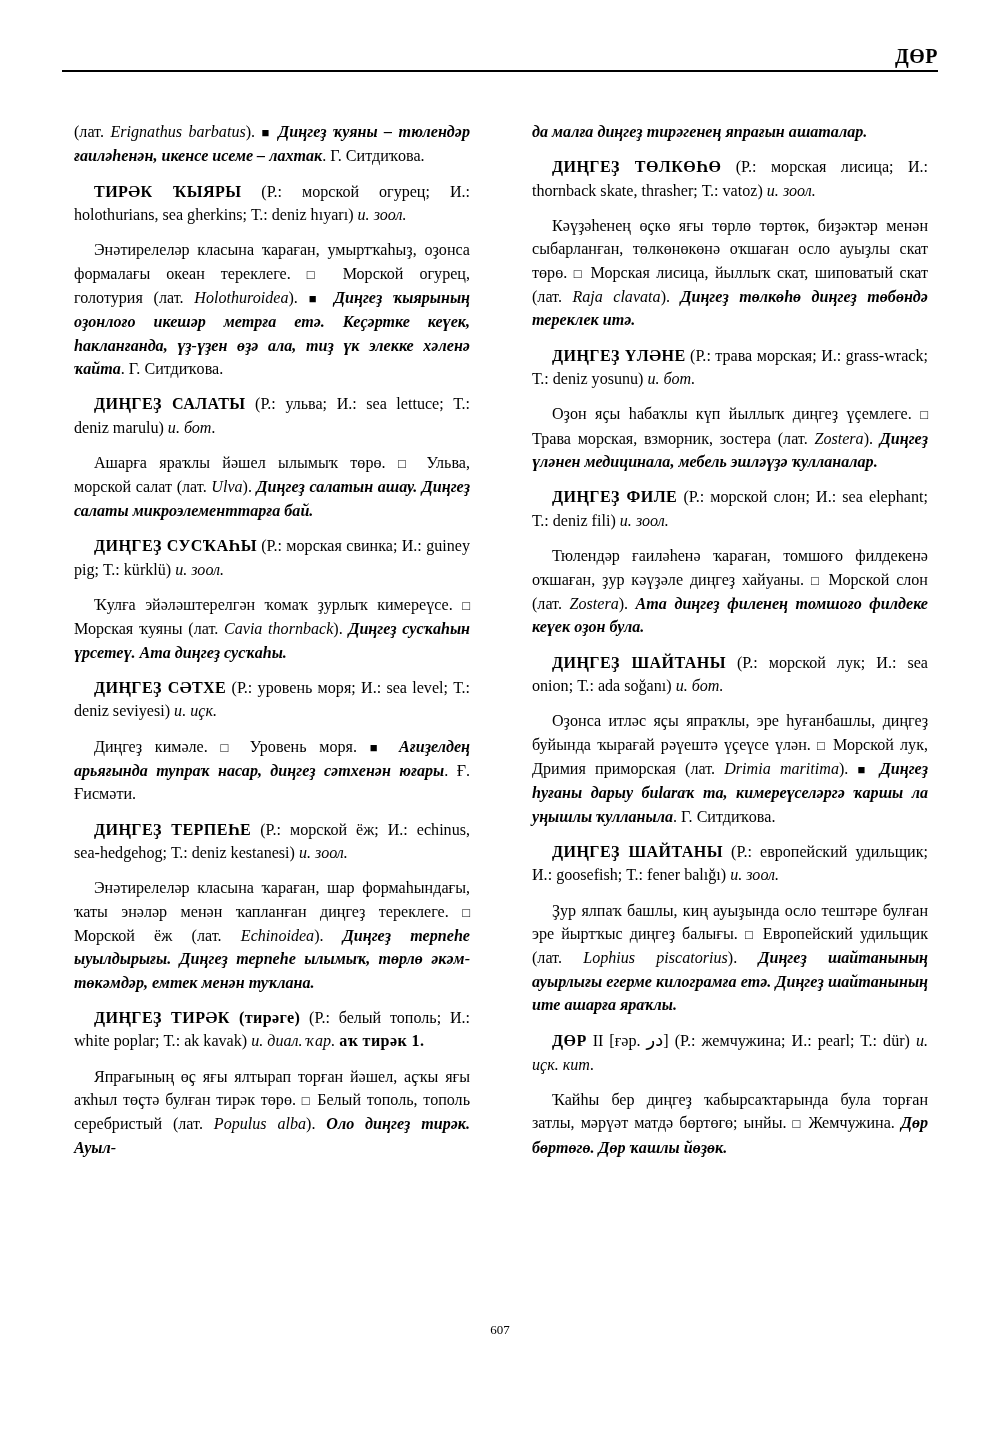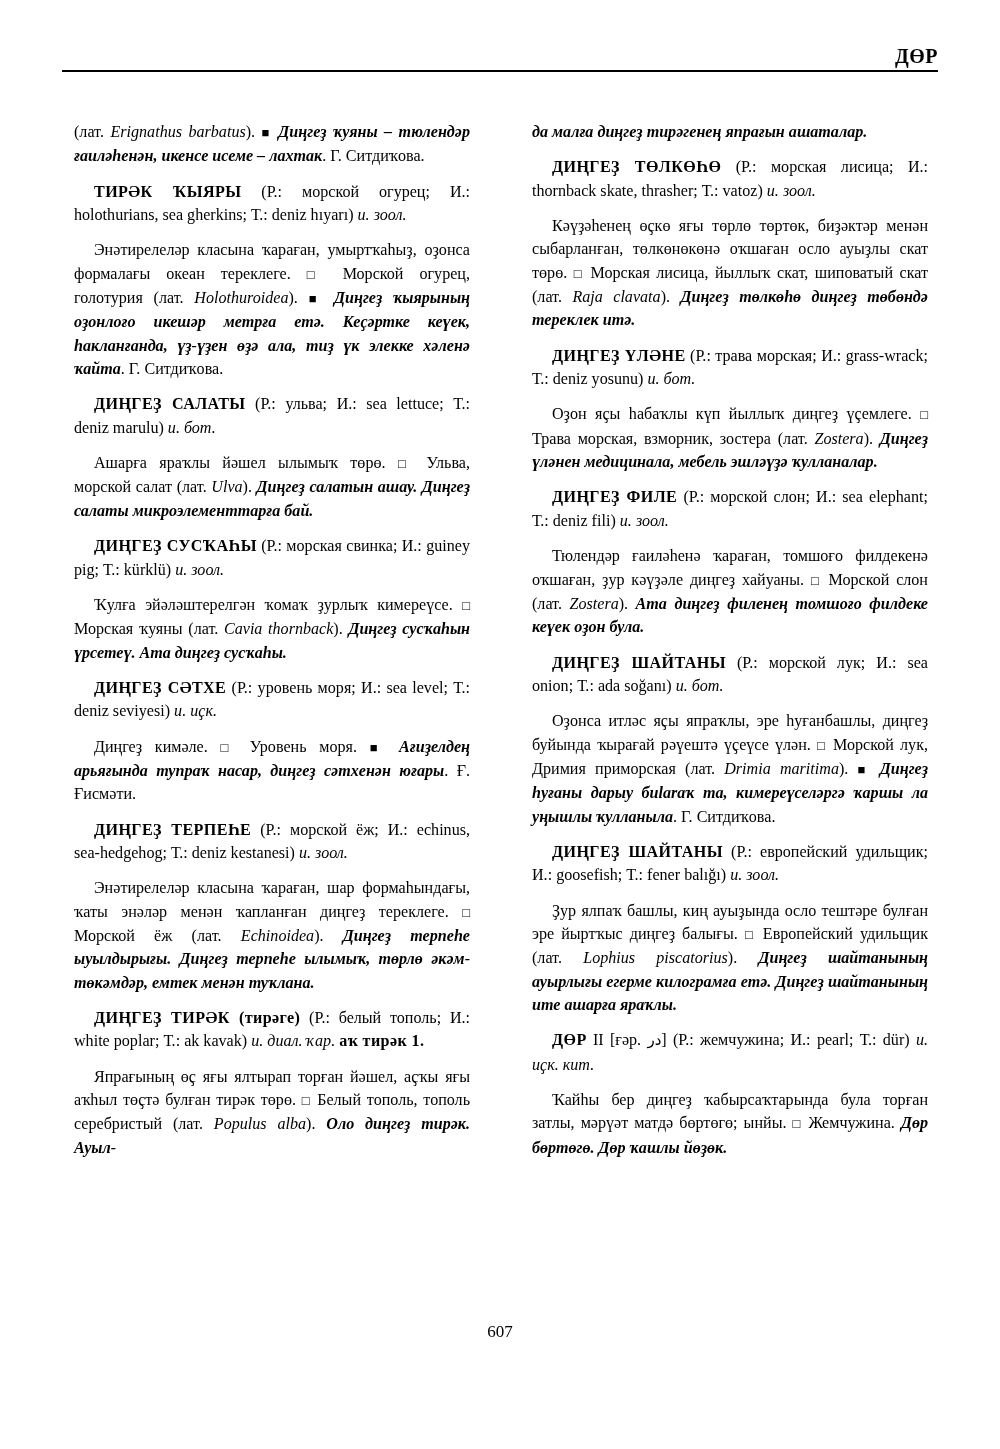--- a/index.html
+++ b/index.html
@@ -81,21 +81,21 @@
   }
   .it {
     font-style: italic;
   }
   .bi {
     font-weight: bold;
     font-style: italic;
   }
   .arabic {
     font-family: "DejaVu Sans", sans-serif;
-    font-size: 15px;
+    font-size: 18px;
     direction: rtl;
     unicode-bidi: isolate;
   }
   .sq-open::before {
     content: "\25A1";
     font-size: 13px;
   }
   .sq-fill::before {
     content: "\25A0";
     font-size: 13px;
@@ -105,21 +105,21 @@
     font-weight: normal;
   }
 
   
   .folio {
     position: absolute;
     left: 0;
     top: 1322px;
     width: 1000px;
     text-align: center;
-    font-size: 17px;
+    font-size: 13px;
   }
 </style>
 </head>
 <body>
 
 <div class="page">
 
   <div class="header">
     <div class="header-title">ДӨР</div>
     <div class="header-rule"></div>

